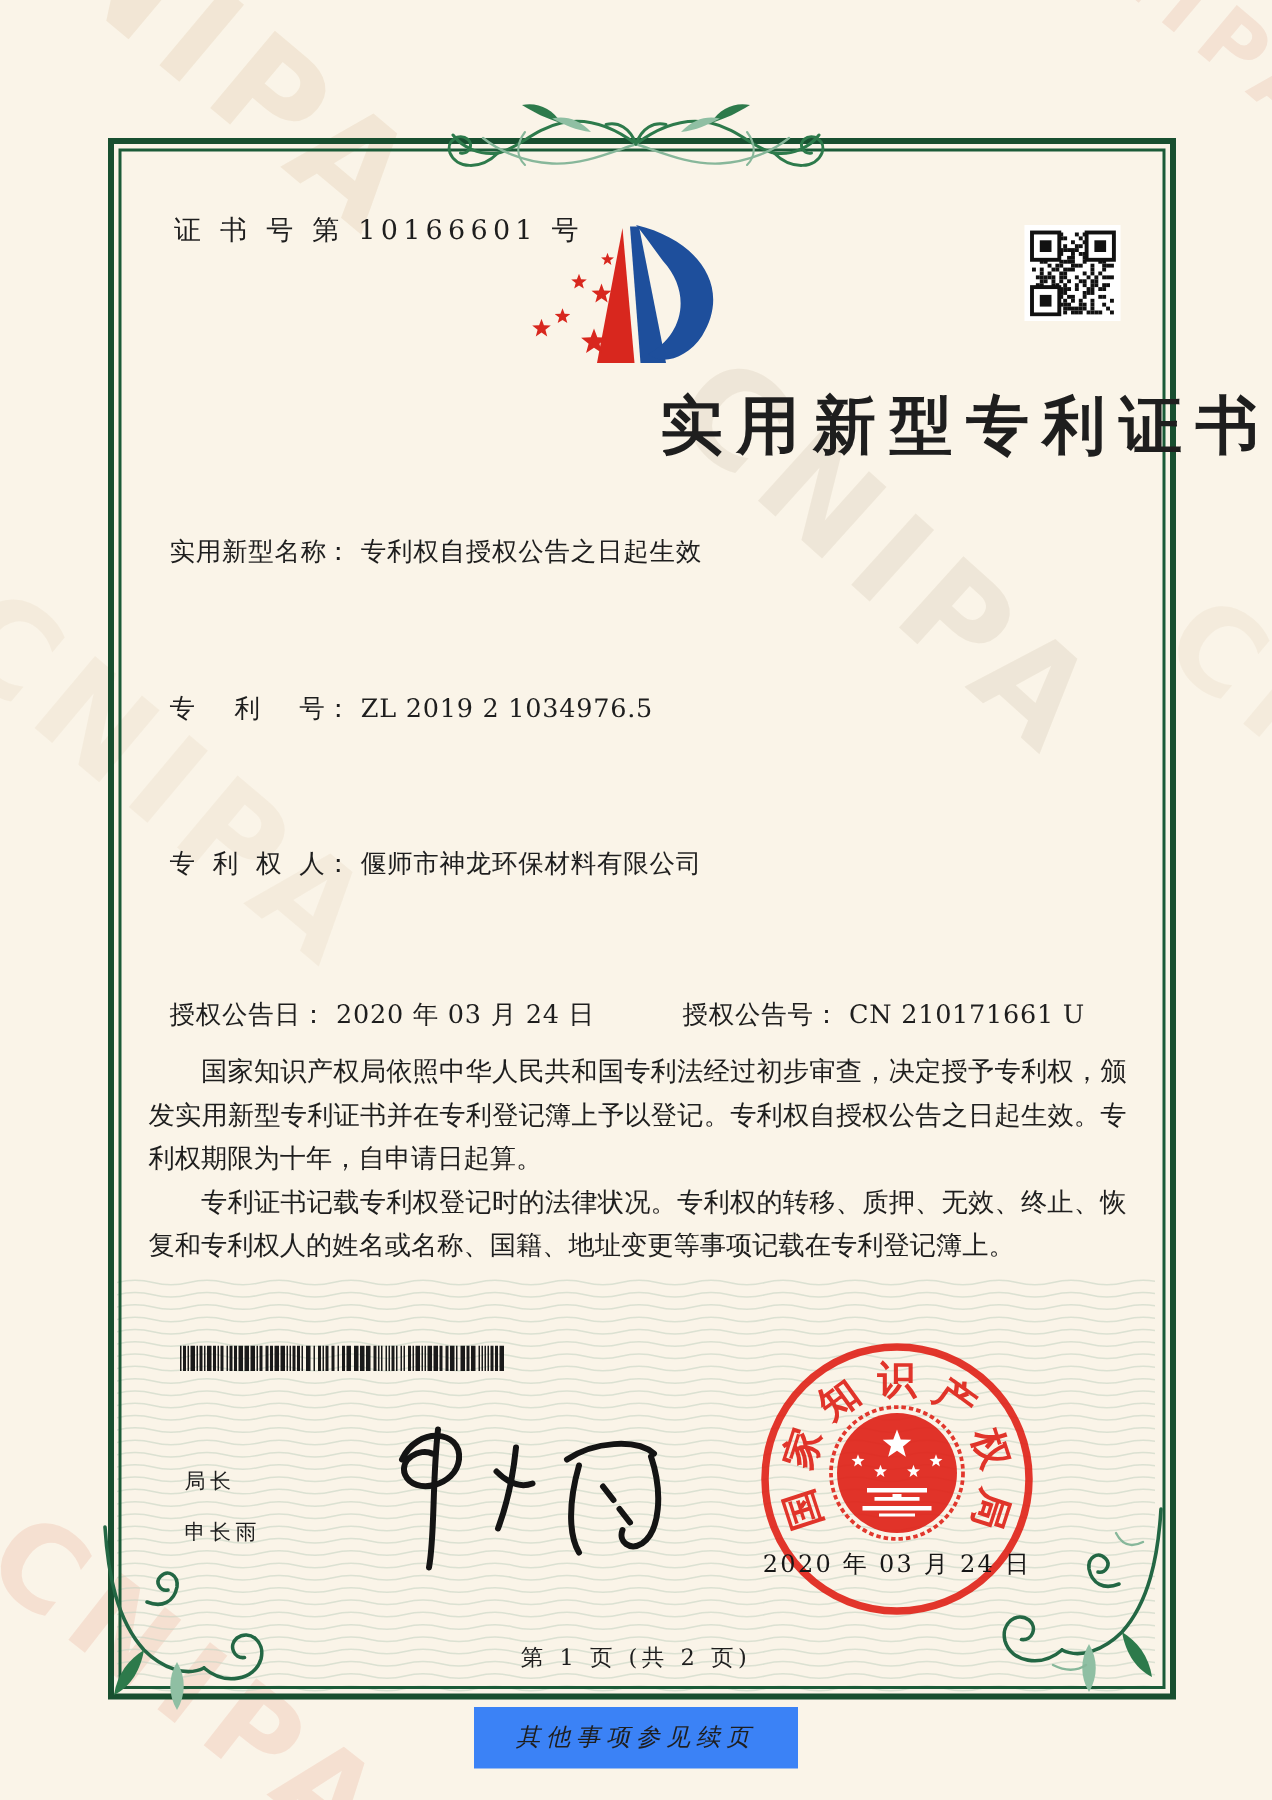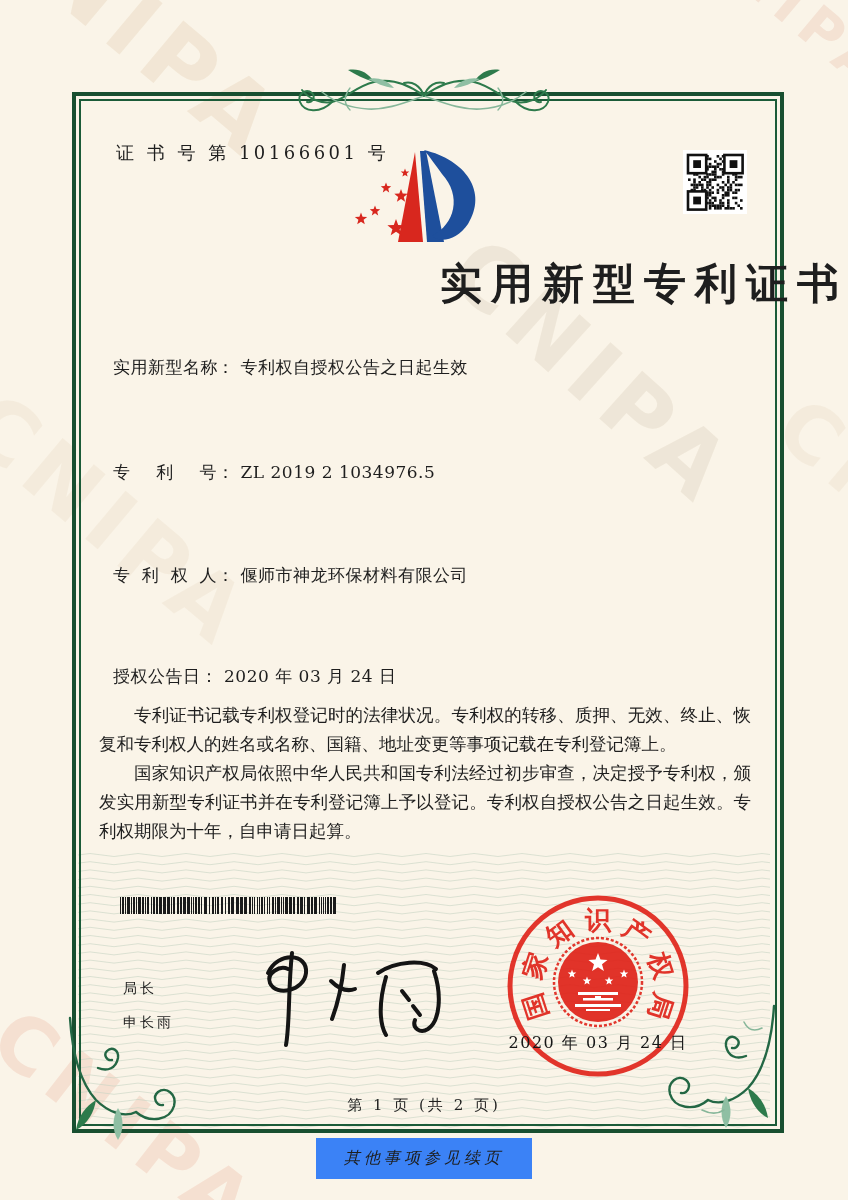--- a/index.html
+++ b/index.html
@@ -312,25 +312,28 @@
     <span class="flabel">实用新型名称</span><span>：</span><span class="fvalue">专利权自授权公告之日起生效</span>
   </div>
   <div class="abs frow r2">
     <span class="flabel">专利号</span><span>：</span><span class="fvalue">ZL 2019 2 1034976.5</span>
   </div>
   <div class="abs frow r4">
     <span class="flabel">专利权人</span><span>：</span><span class="fvalue">偃师市神龙环保材料有限公司</span>
   </div>
   <div class="abs frow r6">
     <span>授权公告日</span><span>：</span><span class="fvalue">2020 年 03 月 24 日</span>
+    <span id="grant-no-group">
+      <span>授权公告号</span><span>：</span><span class="fvalue">CN 210171661 U</span>
+    </span>
   </div>
 
   <div id="body-text" class="abs">
+    <p>国家知识产权局依照中华人民共和国专利法经过初步审查，决定授予专利权，颁发实用新型专利证书并在专利登记簿上予以登记。专利权自授权公告之日起生效。专利权期限为十年，自申请日起算。</p>
     <p>专利证书记载专利权登记时的法律状况。专利权的转移、质押、无效、终止、恢复和专利权人的姓名或名称、国籍、地址变更等事项记载在专利登记簿上。</p>
-    <p>国家知识产权局依照中华人民共和国专利法经过初步审查，决定授予专利权，颁发实用新型专利证书并在专利登记簿上予以登记。专利权自授权公告之日起生效。专利权期限为十年，自申请日起算。</p>
   </div>
 
   <div id="barcode" class="abs"><svg width="218" height="17">
         <rect x="0" y="0" width="1" height="17" fill="#1a1a1a"></rect>
         <rect x="2" y="0" width="2" height="17" fill="#1a1a1a"></rect>
         <rect x="5" y="0" width="1" height="17" fill="#1a1a1a"></rect>
         <rect x="7" y="0" width="3" height="17" fill="#1a1a1a"></rect>
         <rect x="11" y="0" width="1" height="17" fill="#1a1a1a"></rect>
         <rect x="13" y="0" width="2" height="17" fill="#1a1a1a"></rect>
         <rect x="16" y="0" width="1" height="17" fill="#1a1a1a"></rect>

